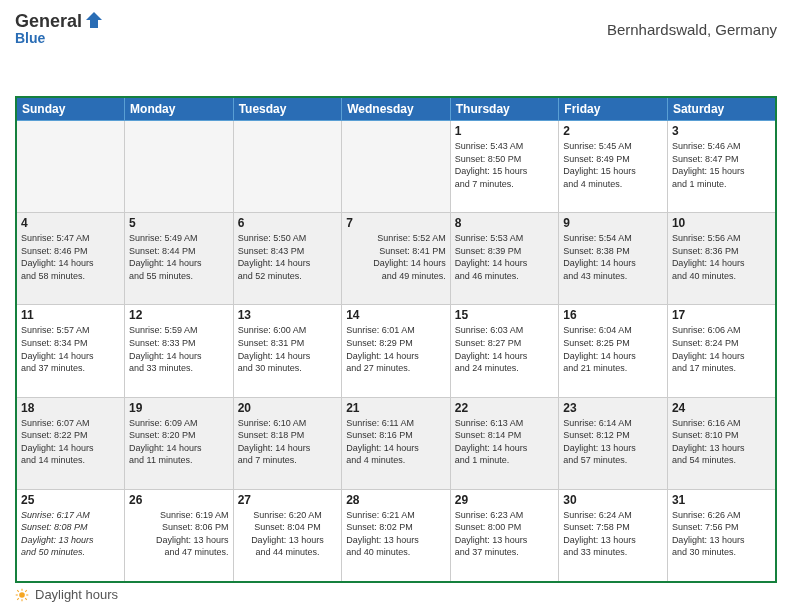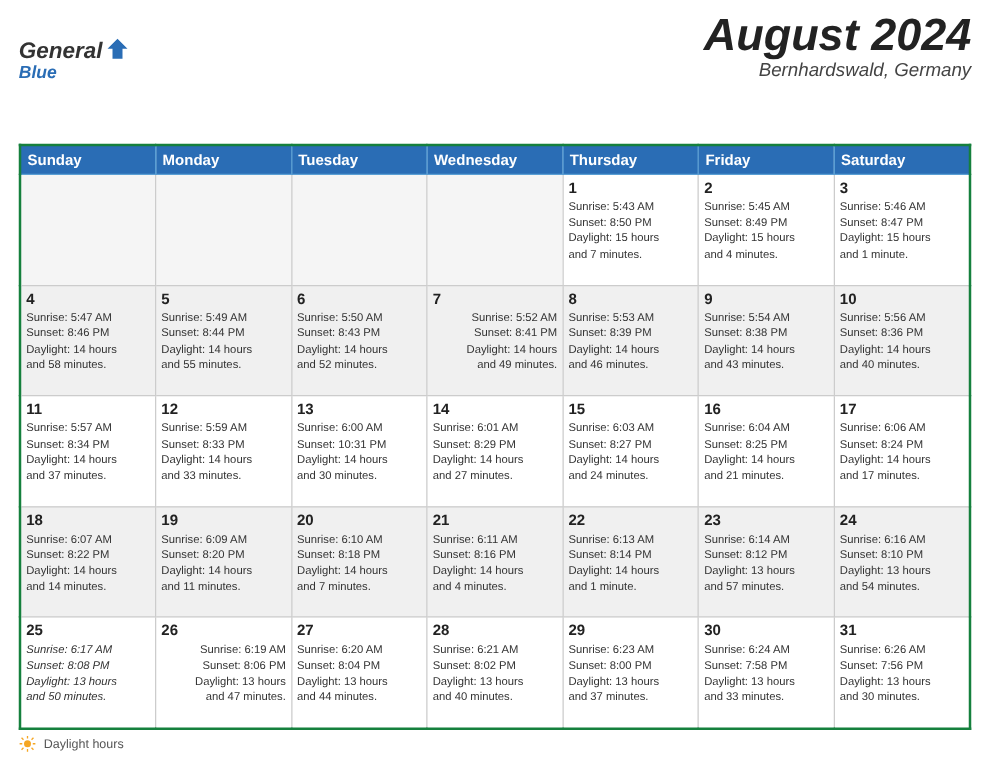--- a/index.html
+++ b/index.html
@@ -13,23 +13,22 @@
     .page {
       width: 792px;
       height: 612px;
       padding: 10px 15px;
       display: flex;
       flex-direction: column;
     }
     .header {
       display: flex;
       justify-content: space-between;
-      align-items: flex-end;
+      align-items: center;
       margin-bottom: 6px;
-      font-style: italic;
     }
     .logo {
       display: flex;
       flex-direction: column;
       align-items: flex-start;
     }
     .logo-text {
       display: flex;
       align-items: flex-end;
       font-size: 18px;
@@ -104,21 +103,21 @@
       margin-bottom: 2px;
       color: #222;
     }
     .day-info {
       font-size: 9px;
       color: #333;
       line-height: 1.4;
     }
     .footer {
       margin-top: 4px;
-      font-size: 10px;
+      font-size: 13px;
       color: #555;
       display: flex;
       align-items: center;
       gap: 6px;
     }
     .sun-icon {
       width: 14px;
       height: 14px;
     }
   </style>
@@ -130,21 +129,20 @@
     <div class="logo">
       <div class="logo-text">
         <span class="logo-general">General</span>
         <svg class="logo-icon" viewBox="0 0 20 20">
           <polygon points="10,2 18,10 14,10 14,18 6,18 6,10 2,10" fill="#2a6db5"></polygon>
         </svg>
       </div>
       <span class="logo-blue">Blue</span>
     </div>
     <div class="title-block">
-      <div class="month-year">August 2024</div>
       <div class="location">Bernhardswald, Germany</div>
     </div>
   </div>
 
   <table class="calendar">
     <thead>
       <tr>
       <th>Sunday</th>
           <th>Monday</th>
           <th>Tuesday</th>
@@ -244,21 +242,21 @@
           <td>
             <span class="day-num">12</span>
             <div class="day-info" style="white-space: pre-line;">Sunrise: 5:59 AM
 Sunset: 8:33 PM
 Daylight: 14 hours
 and 33 minutes.</div>
           </td>
           <td>
             <span class="day-num">13</span>
             <div class="day-info" style="white-space: pre-line;">Sunrise: 6:00 AM
-Sunset: 10:31 PM
+Sunset: 8:31 PM
 Daylight: 14 hours
 and 30 minutes.</div>
           </td>
           <td>
             <span class="day-num">14</span>
             <div class="day-info" style="white-space: pre-line;">Sunrise: 6:01 AM
 Sunset: 8:29 PM
 Daylight: 14 hours
 and 27 minutes.</div>
           </td>
@@ -345,21 +343,21 @@
           </td>
           <td>
             <span class="day-num">26</span>
             <div class="day-info" style="white-space: pre-line; text-align: right;">Sunrise: 6:19 AM
 Sunset: 8:06 PM
 Daylight: 13 hours
 and 47 minutes.</div>
           </td>
           <td>
             <span class="day-num">27</span>
-            <div class="day-info" style="white-space: pre-line;">Sunrise: 6:20 AM
+            <div class="day-info" style="white-space: pre-line; text-align: center;">Sunrise: 6:20 AM
 Sunset: 8:04 PM
 Daylight: 13 hours
 and 44 minutes.</div>
           </td>
           <td>
             <span class="day-num">28</span>
             <div class="day-info" style="white-space: pre-line;">Sunrise: 6:21 AM
 Sunset: 8:02 PM
 Daylight: 13 hours
 and 40 minutes.</div>

